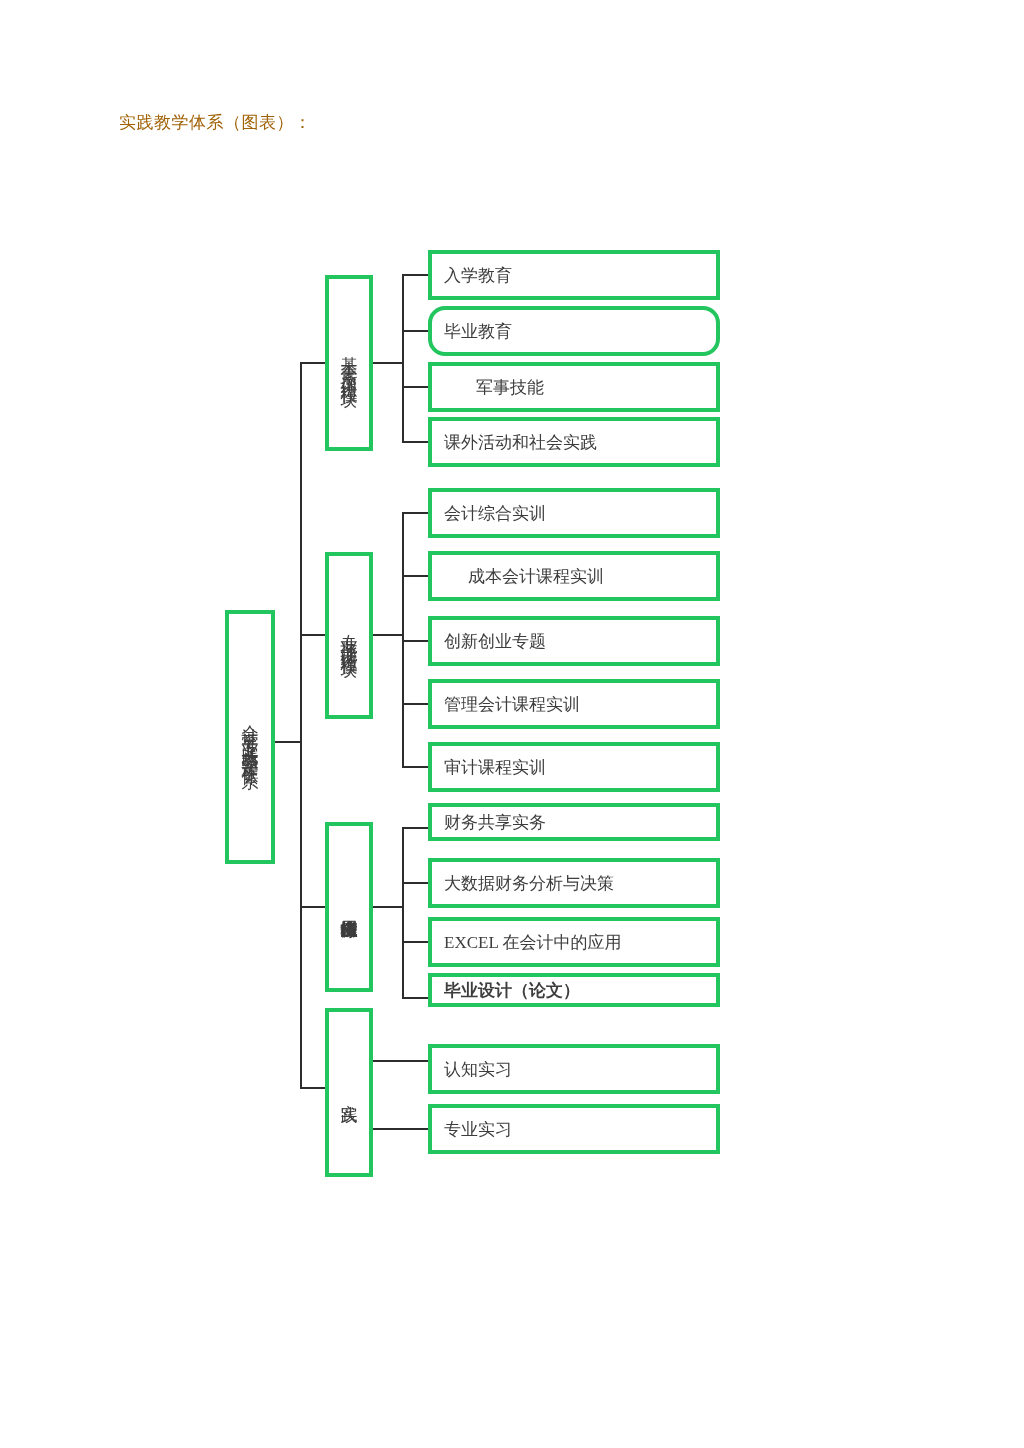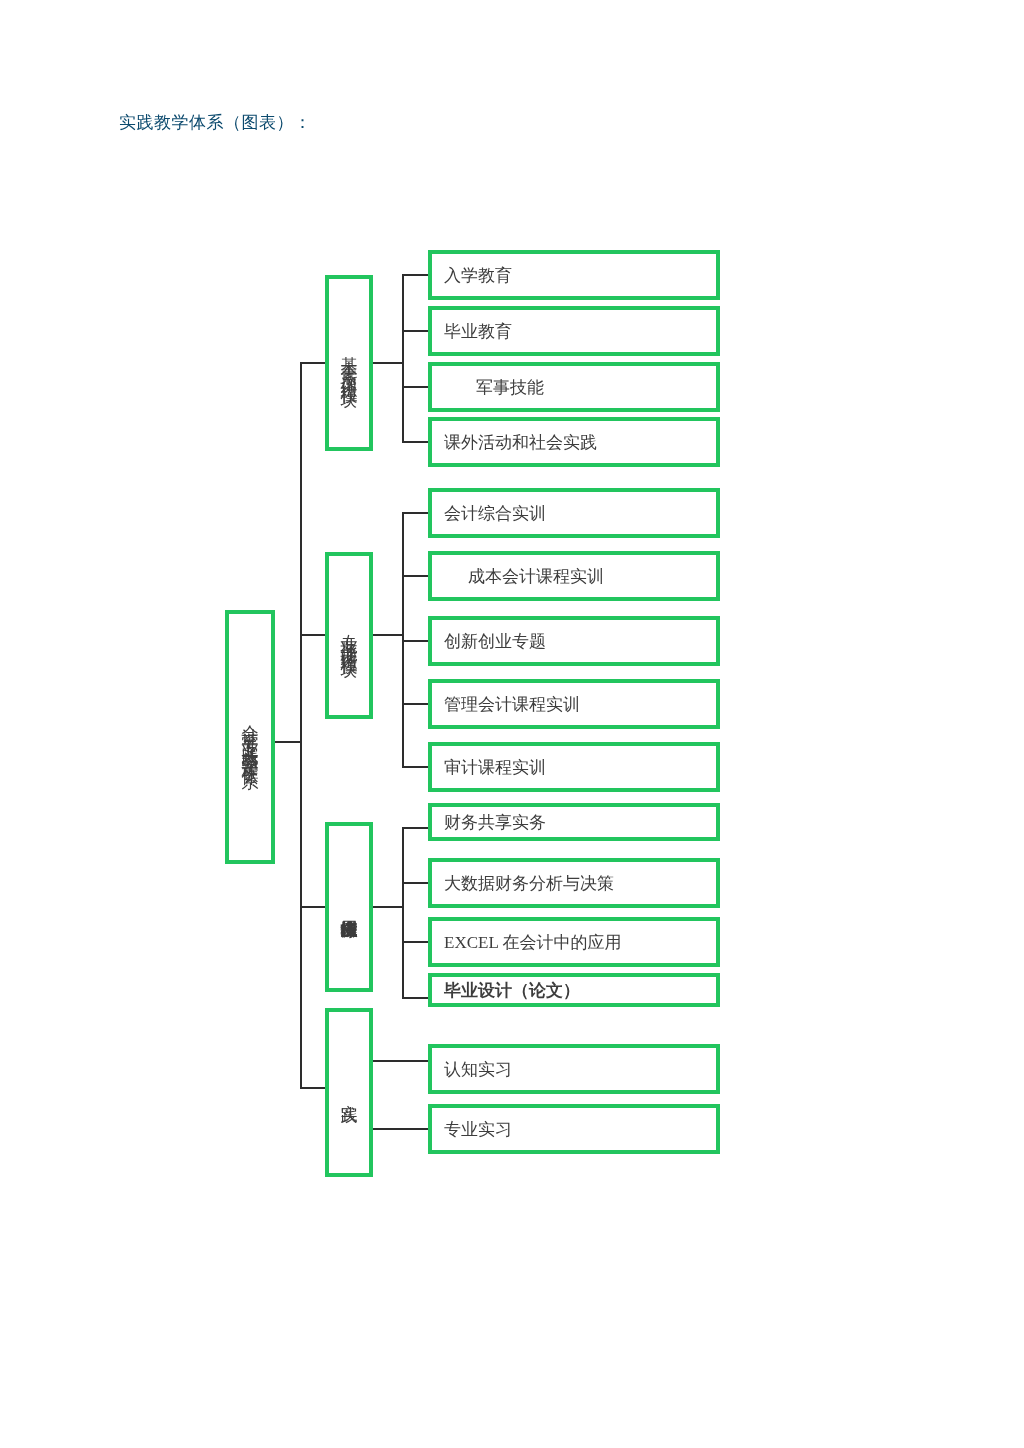--- a/index.html
+++ b/index.html
@@ -15,21 +15,21 @@
     font-family: "Liberation Serif", "DejaVu Serif", serif;
     color: #3d3d3d;
     overflow: hidden;
   }
   .title {
     position: absolute;
     left: 119px;
     top: 111px;
     font-size: 17px;
     letter-spacing: 0.5px;
-    color: #0c4a6e;
+    color: #a16207;
     white-space: nowrap;
   }
   .box {
     position: absolute;
     box-sizing: border-box;
     border: 4px solid #22c55e;
     background: #ffffff;
   }
   .vbox {
     display: flex;
@@ -77,21 +77,21 @@
     <div class="box vbox" style="left:325px; top:822px; width:48px; height:170px;">
       <span class="vtext" style="letter-spacing:0px;">综合技能应用训练模块</span>
     </div>
     <div class="box vbox" style="left:325px; top:1008px; width:48px; height:169px;">
       <span class="vtext" style="letter-spacing:2px;">实践</span>
     </div>
 
     <div class="box leaf" style="left:428px; top:250px; width:292px; height:50px;">
       <span>入学教育</span>
     </div>
-    <div class="box leaf" style="left:428px; top:306px; width:292px; height:50px;">
+    <div class="box leaf" style="left:428px; top:306px; width:292px; height:50px;border-radius:17px;">
       <span>毕业教育</span>
     </div>
     <div class="box leaf" style="left:428px; top:362px; width:292px; height:50px;padding-left:44px;">
       <span>军事技能</span>
     </div>
     <div class="box leaf" style="left:428px; top:417px; width:292px; height:50px;">
       <span>课外活动和社会实践</span>
     </div>
 
     <div class="box leaf" style="left:428px; top:488px; width:292px; height:50px;">

